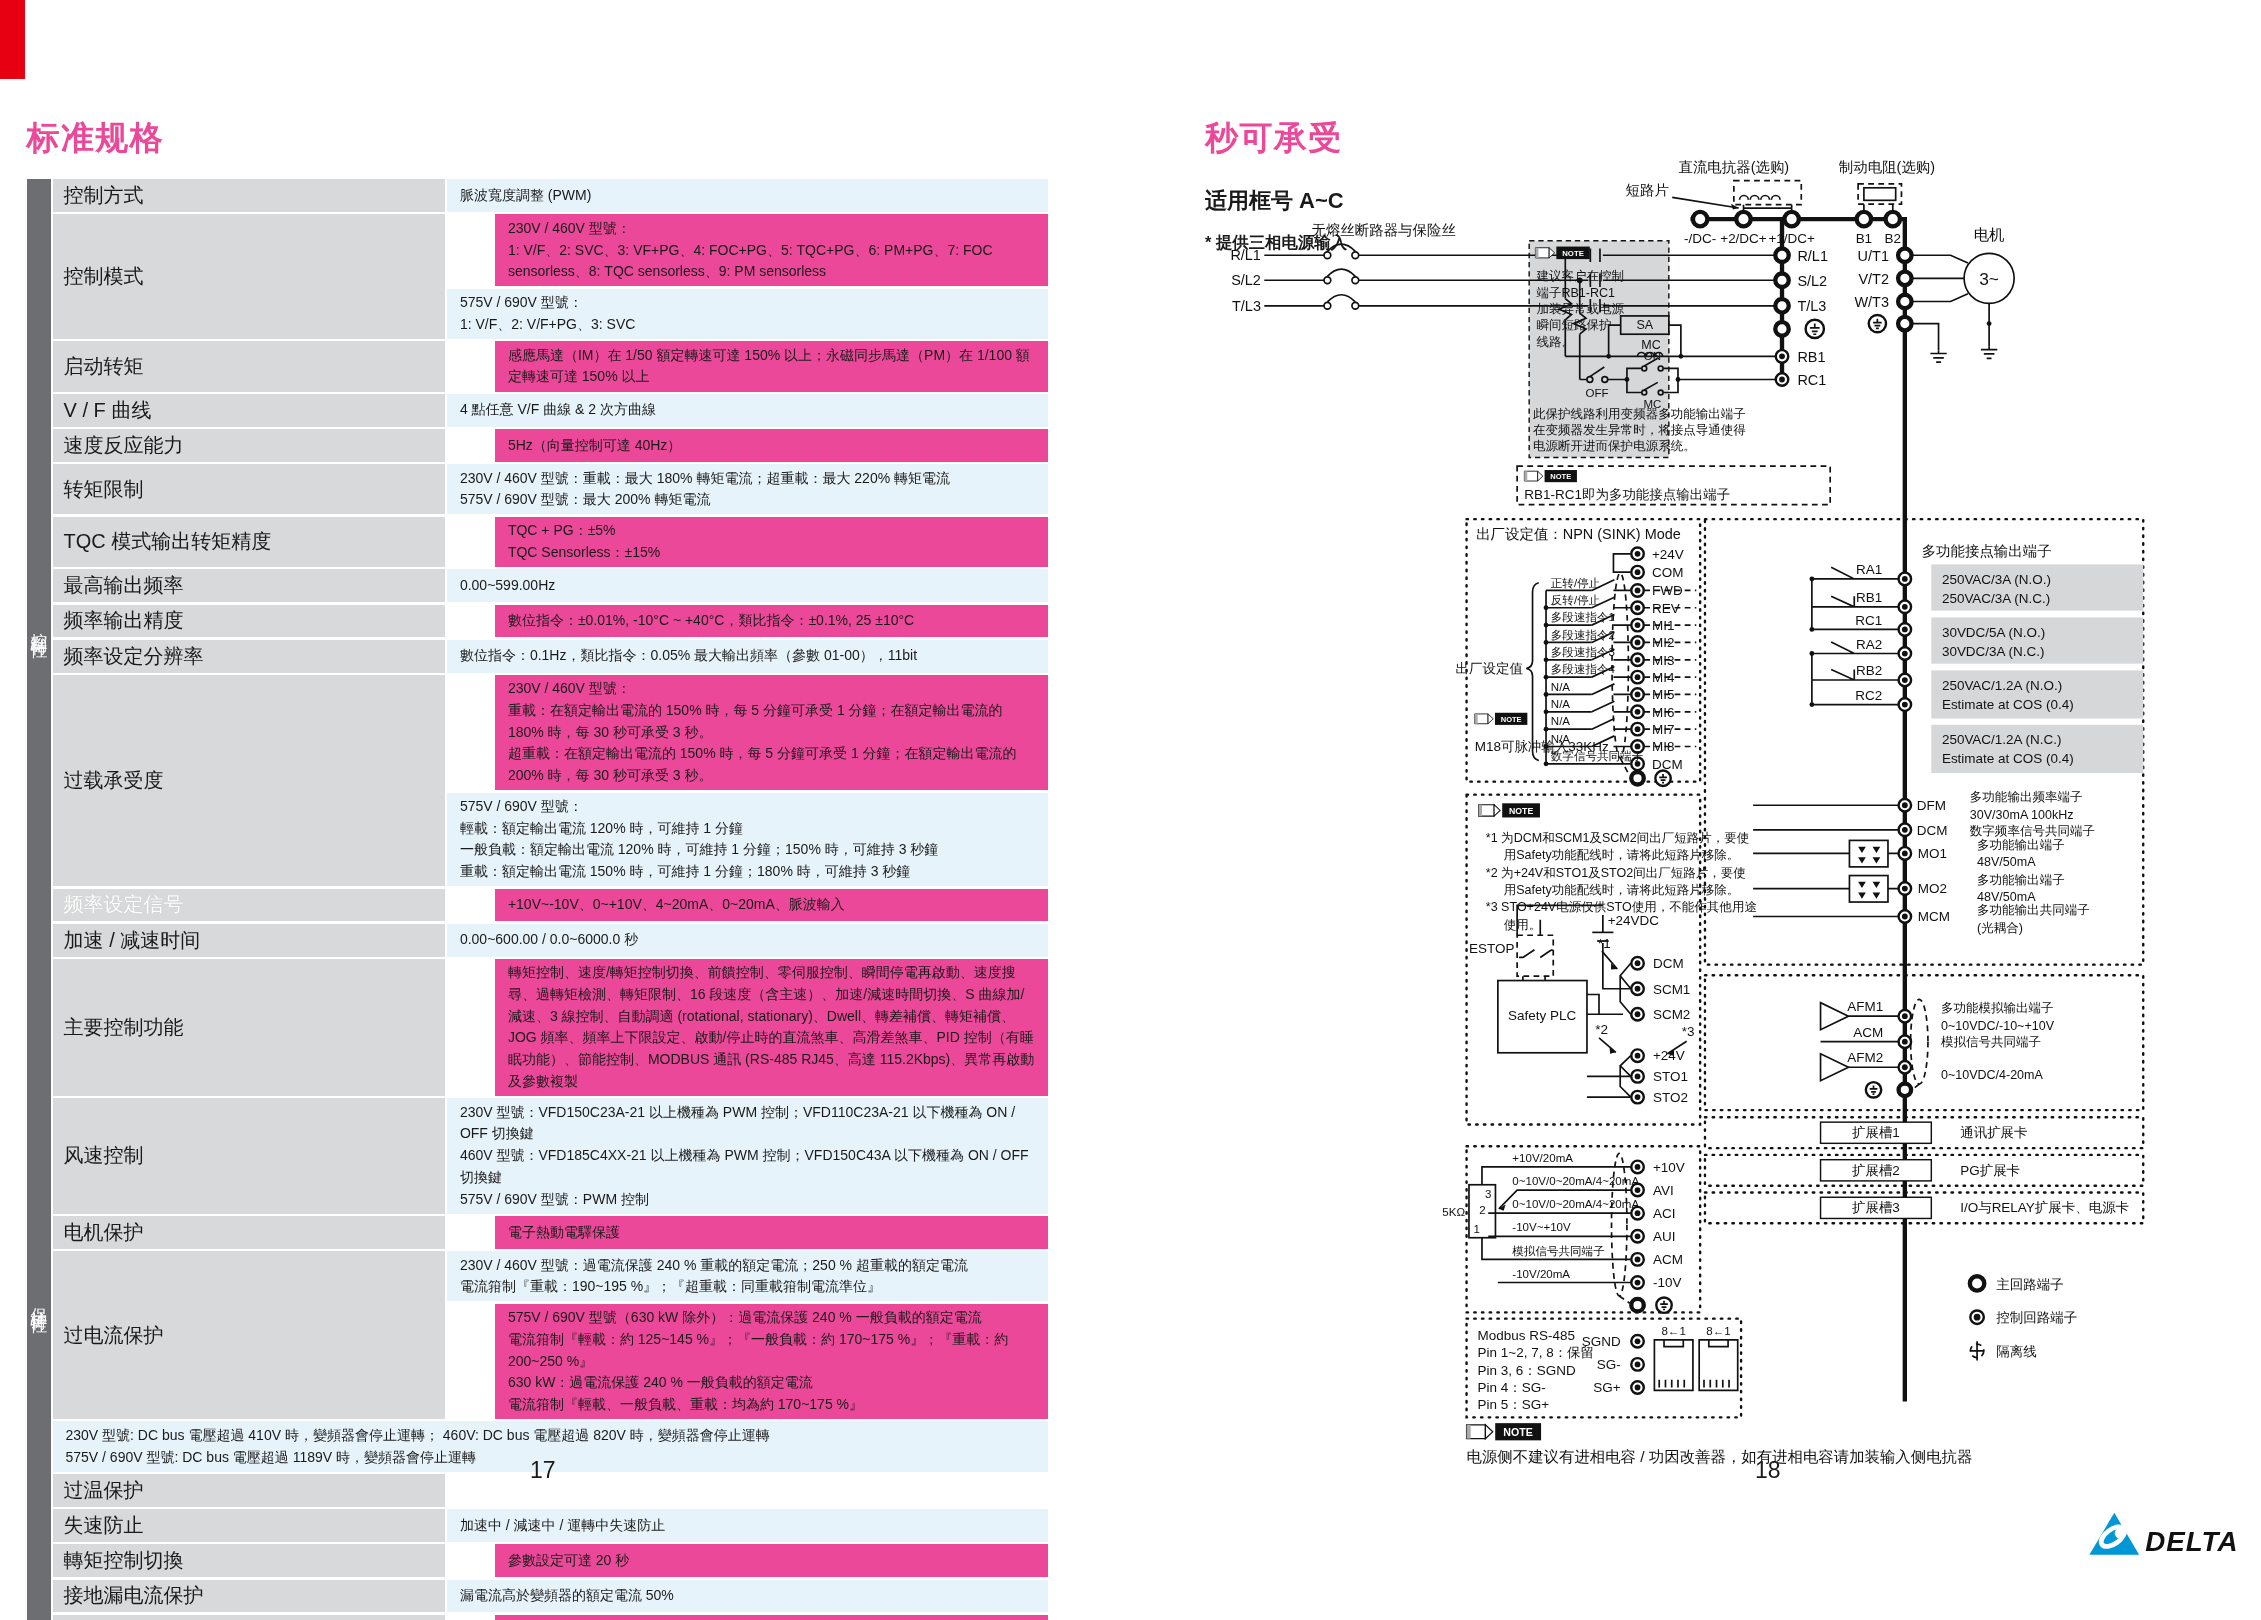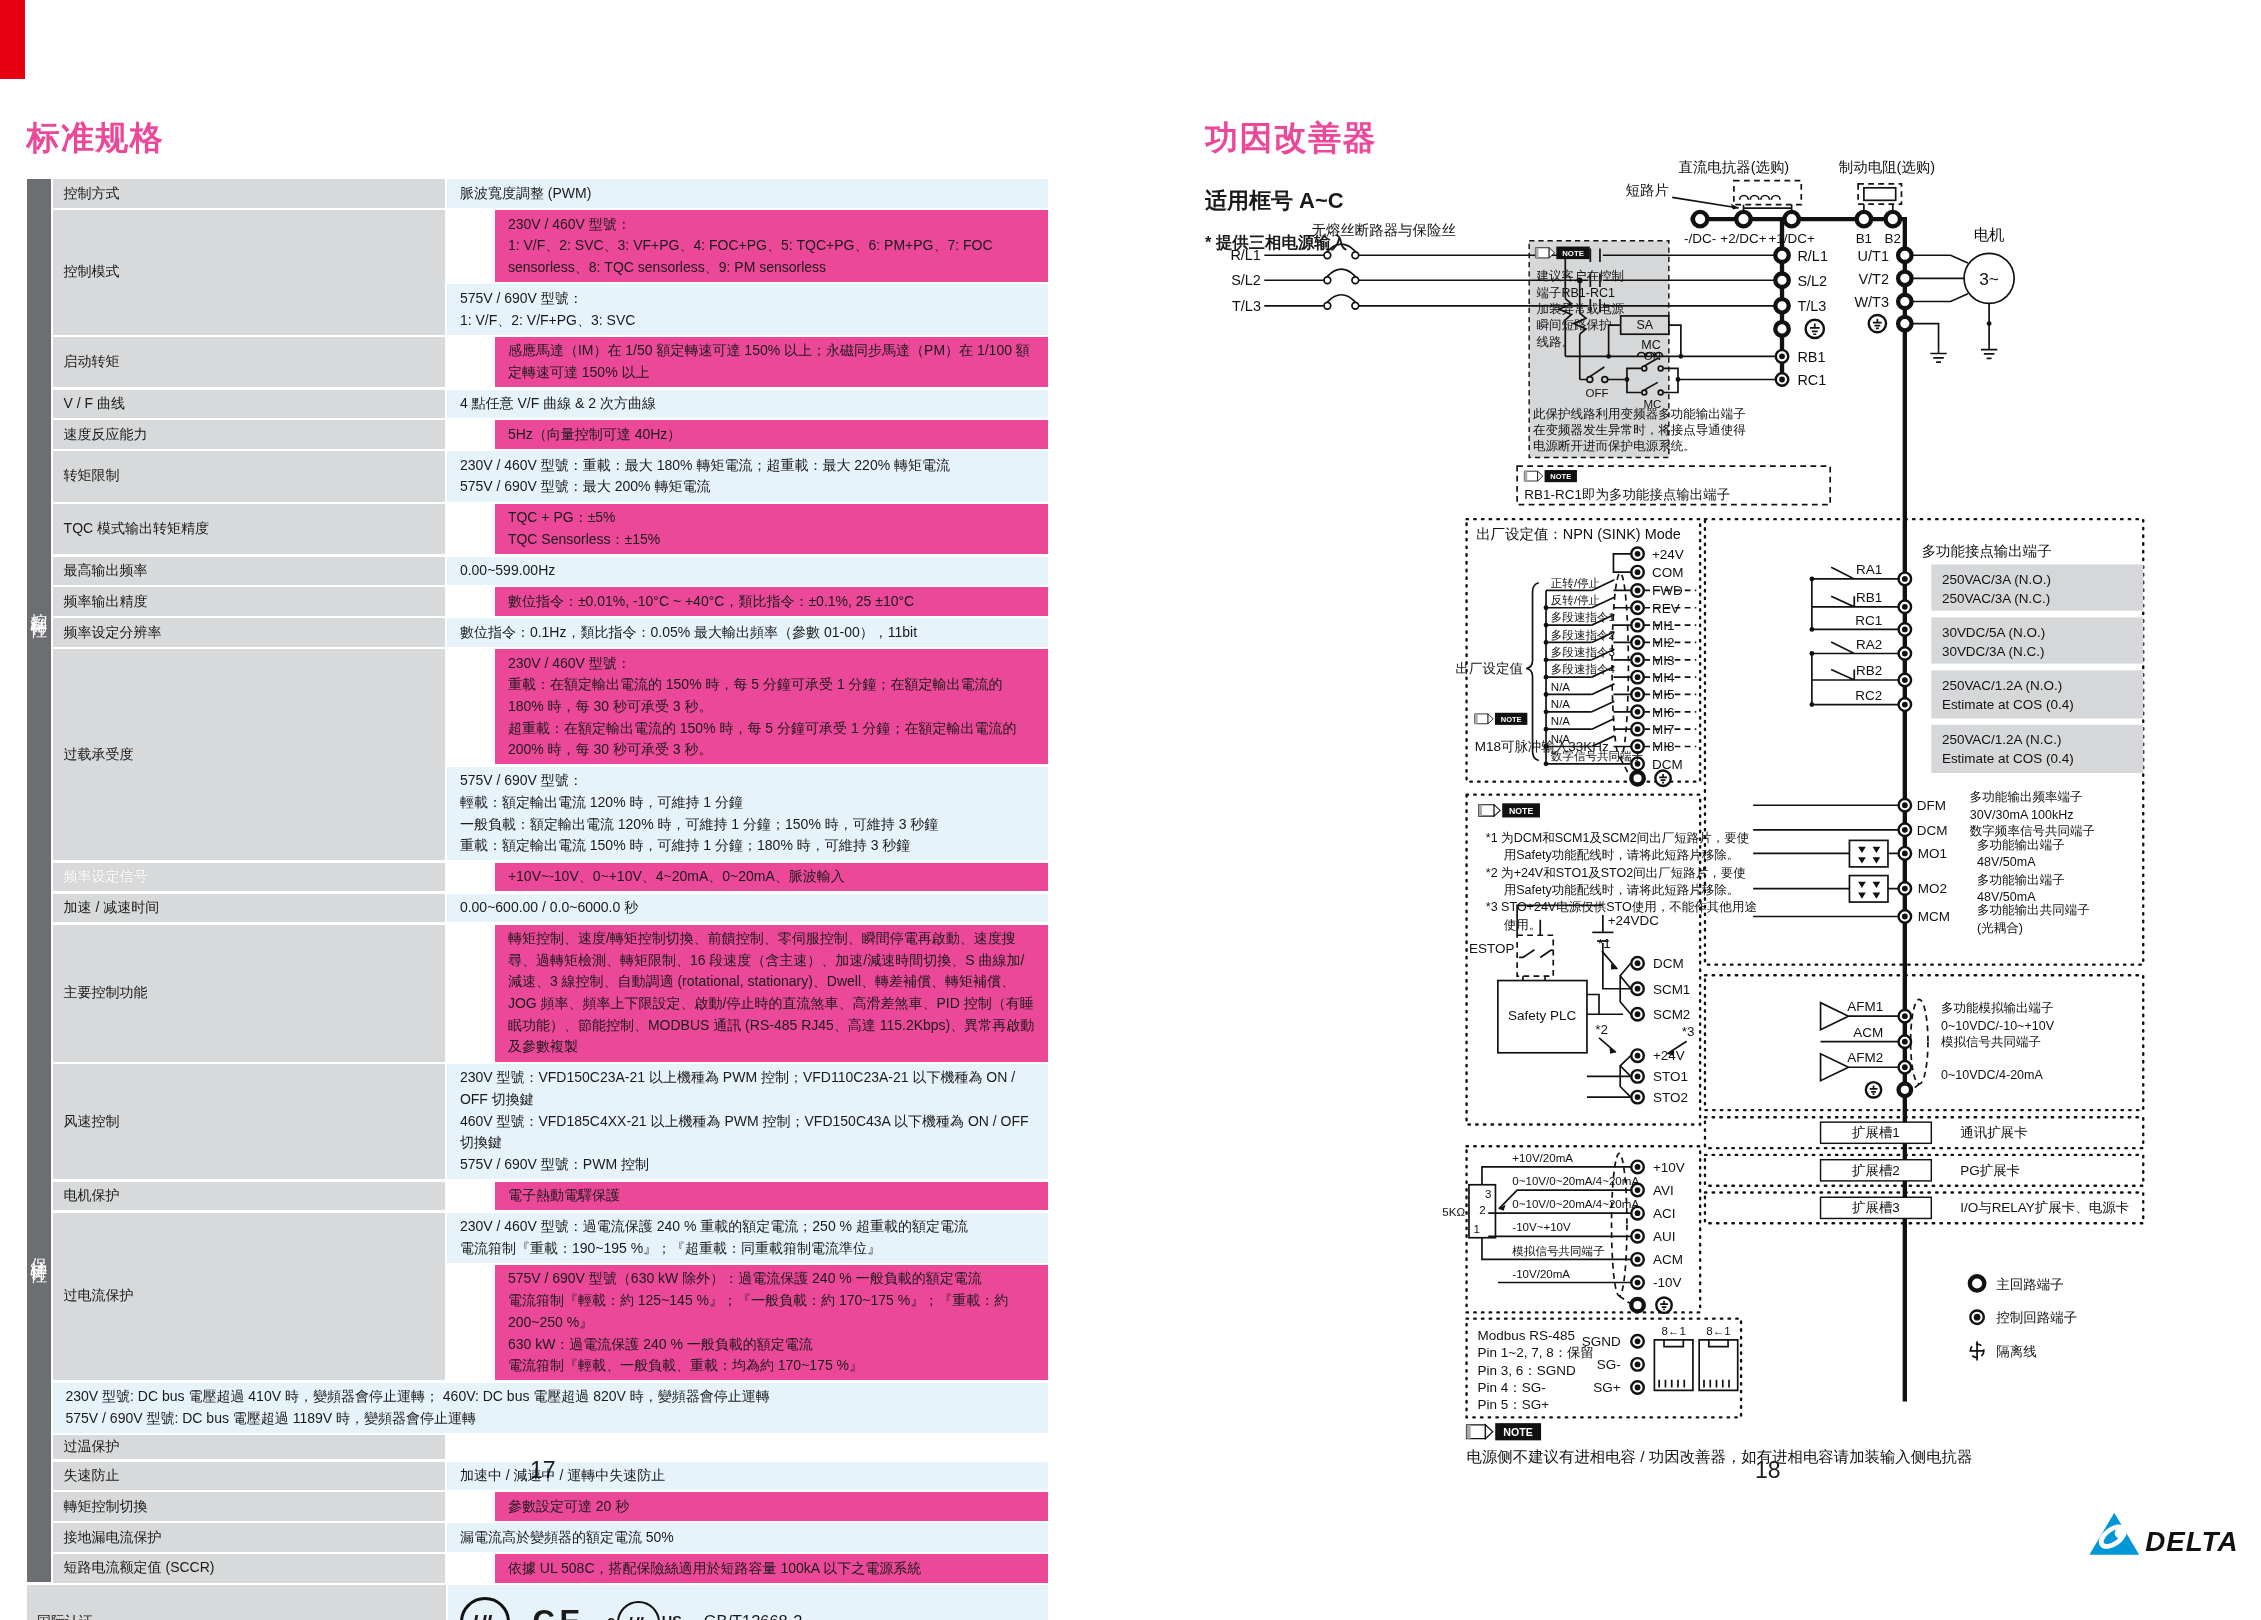--- a/index.html
+++ b/index.html
@@ -10,21 +10,21 @@
   #left-page{position:absolute;left:26.5px;top:116px;width:1021px;}
   .page-title{font-size:33px;font-weight:bold;color:#ec4899;letter-spacing:1.4px;}
   #spec-table{position:relative;margin-top:18.3px;display:flex;flex-direction:column;gap:2.4px;}
   #side-strip{position:absolute;left:0;top:0;width:24px;height:calc(100% - 77px);background:#6d6e71;}
   .vlabel{position:absolute;left:0;width:24px;color:#fff;font-size:16.4px;letter-spacing:2.9px;
           writing-mode:vertical-rl;text-orientation:upright;text-align:center;}
   .vlabel.ctrl{top:30%;} .vlabel.prot{top:76%;}
   .row{display:flex;gap:2.4px;padding-left:26.5px;}
   .row.cert-row{padding-left:0;}
   .lab{width:392px;background:#d8d9da;display:flex;align-items:center;padding:2.9px 0 2.9px 10.6px;
-       font-size:14px;box-sizing:border-box;}
+       font-size:20px;box-sizing:border-box;}
   .cert-row .lab{width:419px;}
   .lab.hl{color:#fff;text-shadow:0 0 1px #bbb;}
   .vwrap{flex:1;display:flex;flex-direction:column;gap:2.4px;border-radius:10px;}
   .val{flex:1;display:flex;align-items:center;padding:3.4px 12.5px;font-size:14px;line-height:21.7px;
        white-space:pre-line;box-sizing:border-box;}
   .vL{background:#e7f3fb;} .vD{background:#ec4899;margin-left:48px;}
   .mh{min-height:22px;}
   
   .certline{display:flex;align-items:center;gap:22px;padding:8.7px 0;}
   .badge-ul{width:44px;height:44px;border:3.4px solid #111;border-radius:50%;display:flex;align-items:center;
@@ -242,21 +242,21 @@
             <div class="gbtext">GB/T12668-2</div>
           </div>
         </div>
           </div>
       </div>
     </div>
 
   </div>
 
   <div id="right-head">
-    <div class="page-title">功因改善器</div>
+    <div class="page-title">秒可承受</div>
     <div class="sub">适用框号 A~C</div>
     <div class="subnote">* 提供三相电源输入</div>
   </div>
 
   <svg id="wiring" width="1074" height="1315" viewBox="0 0 2230 2730">
 
     <g>
       <path class="lb" d="M1060,135 H1505 V2590"></path>
       <path class="lb" d="M1250,135 V482"></path>
     </g>

